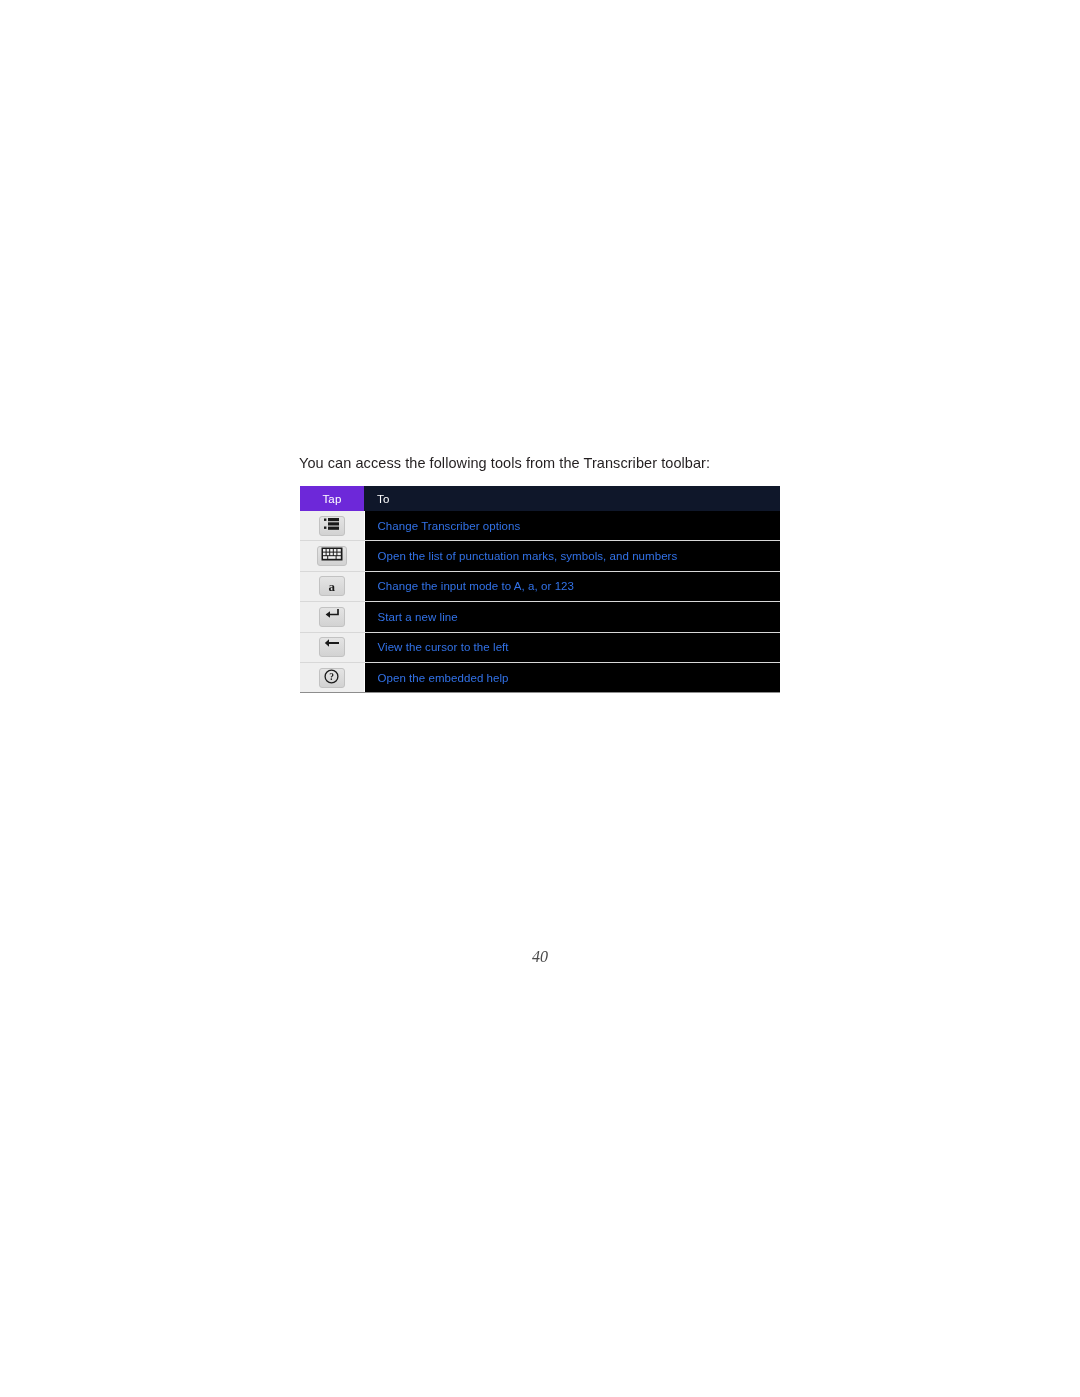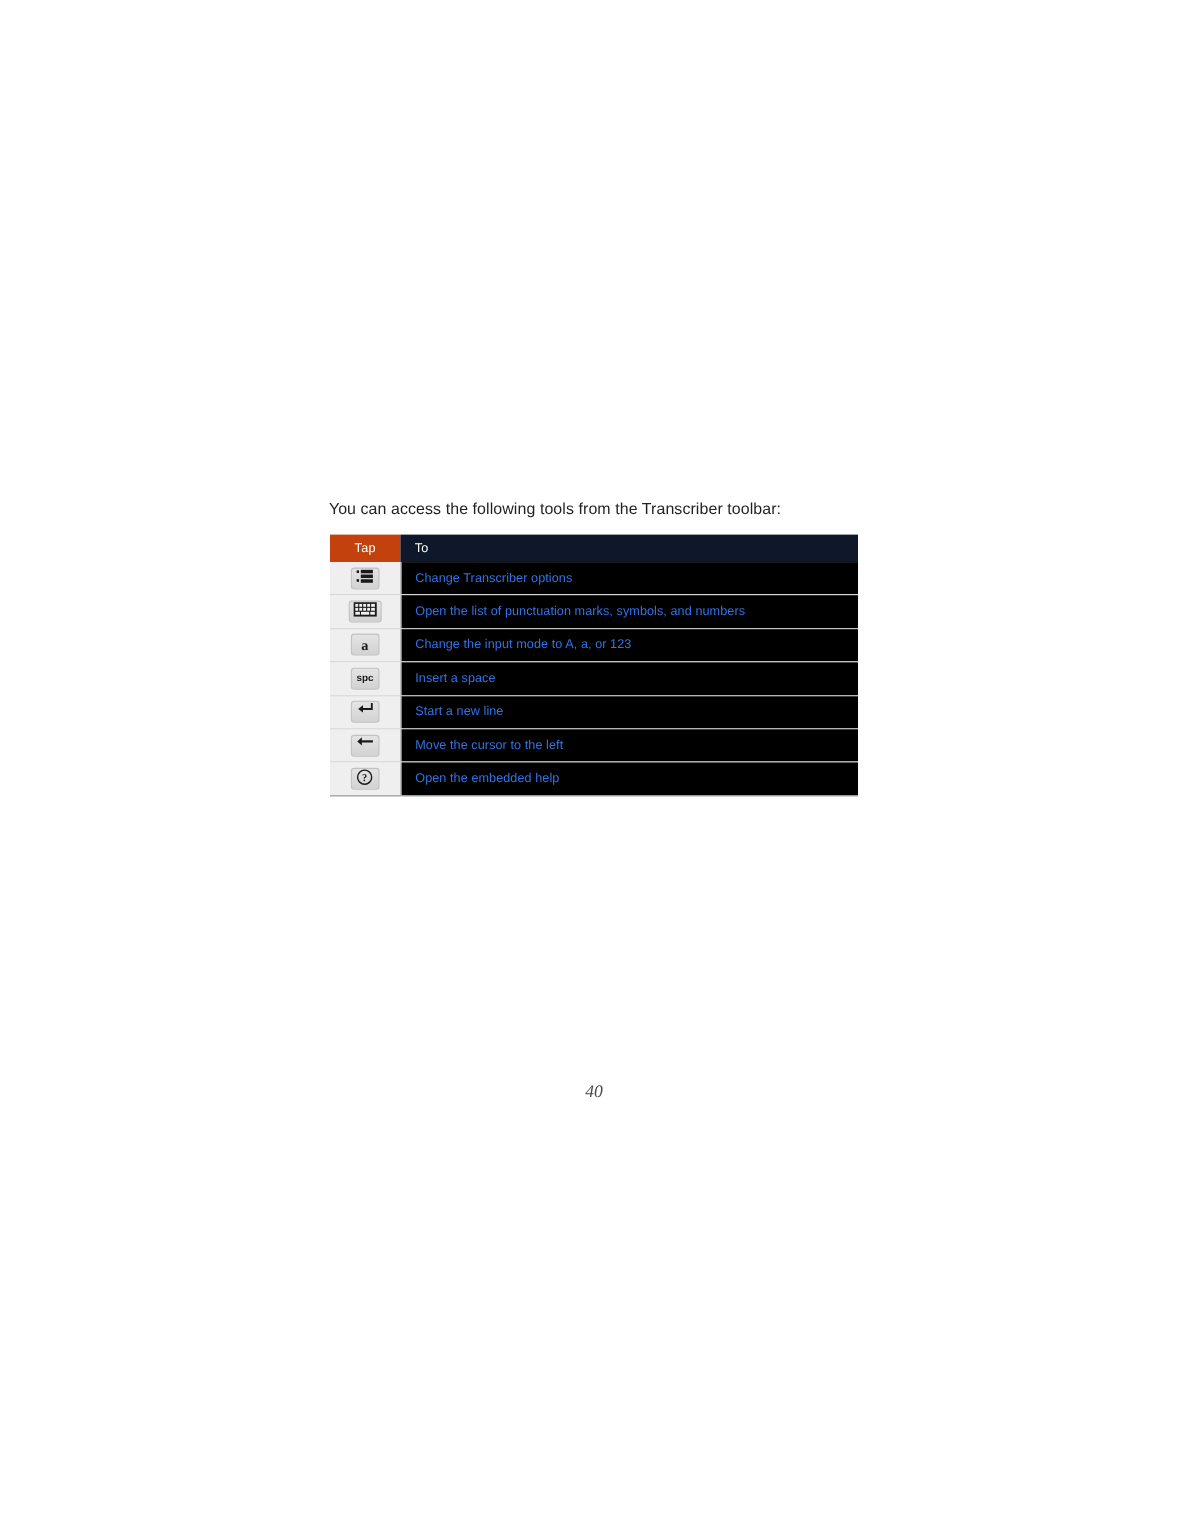--- a/index.html
+++ b/index.html
@@ -46,21 +46,21 @@
     padding: 0;
     height: 25px;
     vertical-align: middle;
     font-weight: normal;
     font-size: 11.5px;
     color: #ffffff;
     letter-spacing: 0.02em;
   }
   th.head-tap {
     width: 64px;
-    background: #c2410c;
+    background: #6d28d9;
     text-align: center;
   }
   th.head-to {
     background: #0f172a;
     text-align: left;
     padding-left: 13px !important;
   }
 
   .tools-table tr.body-row td {
     padding: 0;
@@ -116,21 +116,20 @@
   .page-number {
     position: absolute;
     left: 0;
     top: 948px;
     width: 1080px;
     text-align: center;
     font-family: "Liberation Serif", serif;
     font-style: italic;
     font-size: 16px;
     color: #4a4a4a;
-    margin-top: 36px;
   }
 </style>
 </head>
 <body>
 
 <div class="page">
 
   <div class="intro-text">You can access the following tools from the Transcriber toolbar:</div>
 
   <table class="tools-table">
@@ -184,28 +183,20 @@
 
       <tr class="body-row">
         <td class="icon-cell">
           <span class="keycap" style="font-size:13px;font-family:'Liberation Serif',serif;">
             <span class="glyph">a</span>
           </span>
         </td>
         <td class="desc-cell">Change the input mode to A, a, or 123</td>
       </tr>
 
-      <tr class="body-row">
-        <td class="icon-cell">
-          <span class="keycap">
-            <span class="glyph">spc</span>
-          </span>
-        </td>
-        <td class="desc-cell">Insert a space</td>
-      </tr>
 
       <tr class="body-row">
         <td class="icon-cell">
           <span class="keycap">
             <svg width="16" height="12" viewBox="0 0 16 12" aria-hidden="true">
               <path d="M14 1 L14 6.5 L5 6.5" stroke="#1a1a1a" stroke-width="1.7" fill="none"></path>
               <path d="M6 3.2 L6 9.8 L1.6 6.5 Z" fill="#1a1a1a"></path>
             </svg>
           </span>
         </td>
@@ -214,21 +205,21 @@
 
       <tr class="body-row">
         <td class="icon-cell">
           <span class="keycap">
             <svg width="16" height="10" viewBox="0 0 16 10" aria-hidden="true">
               <path d="M5 1.2 L5 8.8 L0.8 5 Z" fill="#1a1a1a"></path>
               <rect x="4.4" y="4" width="10.6" height="2" fill="#1a1a1a"></rect>
             </svg>
           </span>
         </td>
-        <td class="desc-cell">Move the cursor to the left</td>
+        <td class="desc-cell">View the cursor to the left</td>
       </tr>
 
 
 
       <tr class="body-row">
         <td class="icon-cell">
           <span class="keycap">
             <svg width="15" height="15" viewBox="0 0 15 15" aria-hidden="true">
               <circle cx="7.5" cy="7.5" r="6.4" fill="none" stroke="#1a1a1a" stroke-width="1.3"></circle>
               <text x="7.5" y="11.1" text-anchor="middle" font-family="Liberation Serif, serif" font-size="9.5" fill="#1a1a1a">?</text>

